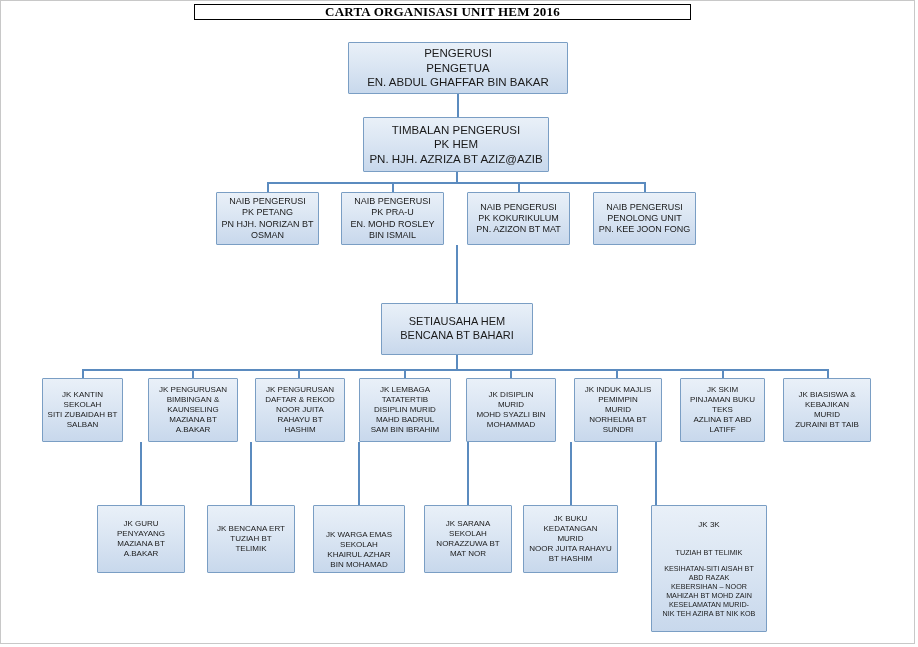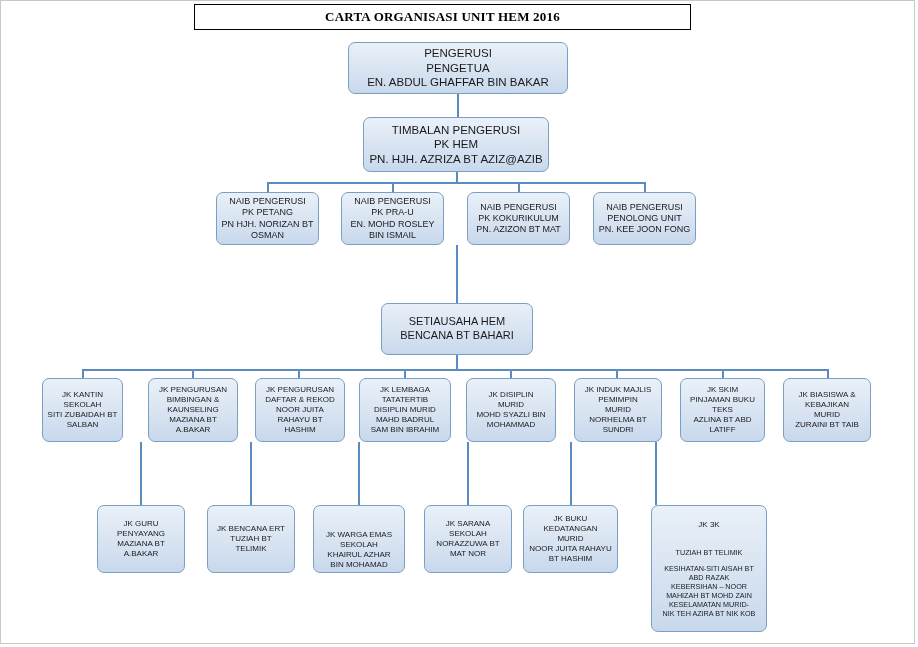--- a/index.html
+++ b/index.html
@@ -26,38 +26,38 @@
     height: 644px;
     border: 1px solid #c8c8c8;
     box-sizing: border-box;
     pointer-events: none;
   }
   .title-box {
     position: absolute;
     left: 194px;
     top: 4px;
     width: 497px;
-    height: 26px;
+    height: 16px;
     border: 1px solid #000000;
     box-sizing: border-box;
     display: flex;
     align-items: center;
     justify-content: center;
     font-family: "Liberation Serif", serif;
     font-weight: bold;
     font-size: 13px;
     color: #000000;
     letter-spacing: 0.2px;
     background: #ffffff;
   }
   .node {
     position: absolute;
     box-sizing: border-box;
     border: 1px solid #7a9ec4;
-    border-radius: 7px;
+    border-radius: 1px;
     background: linear-gradient(to bottom, #e9f0f8 0%, #dbe6f3 45%, #c8d8ec 100%);
     display: flex;
     flex-direction: column;
     align-items: center;
     justify-content: center;
     text-align: center;
     color: #1a1a1a;
     padding: 2px 3px;
     line-height: 1.25;
     overflow: hidden;

